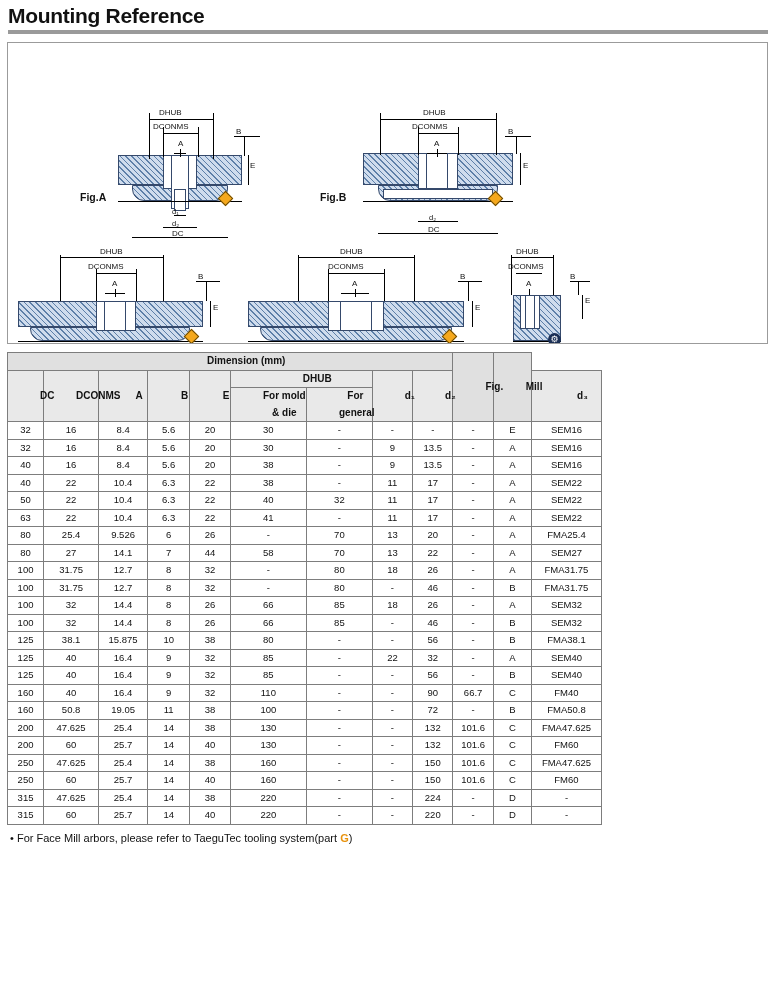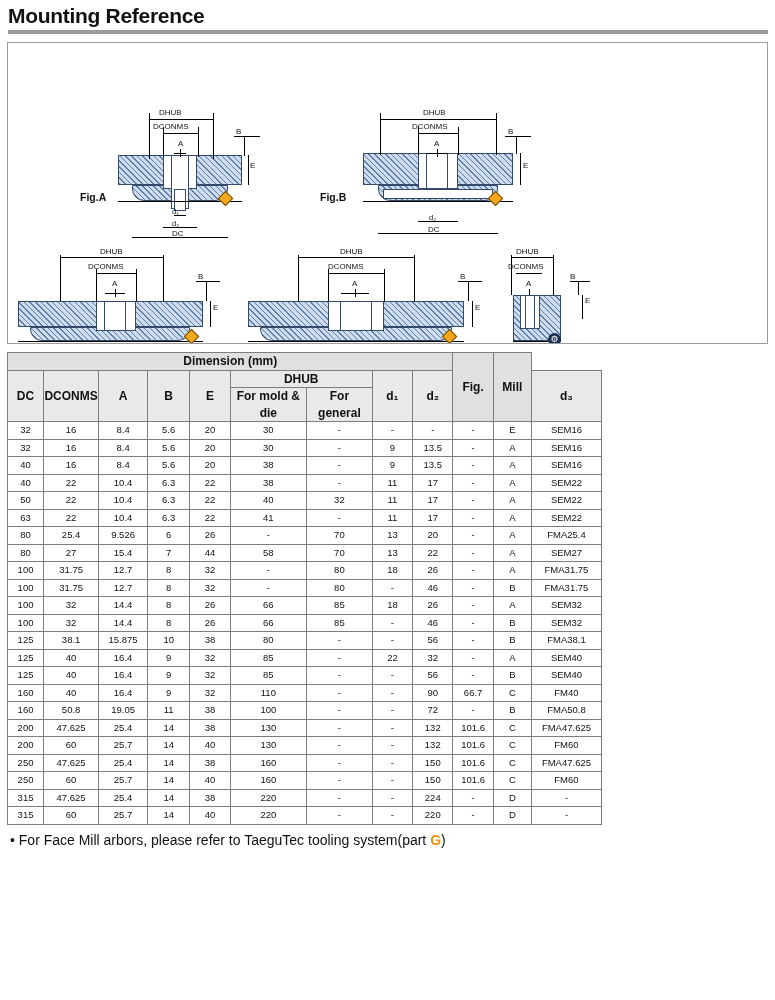--- a/index.html
+++ b/index.html
@@ -119,31 +119,32 @@
     border: 1px solid #7d7d7d;
     text-align: center;
     padding: 0;
     height: 16.5px;
     line-height: 16.5px;
     color: #111;
   }
   table.dim thead th {
     background: #e9e9e9;
     font-weight: bold;
-    font-size: 12px;
+    font-size: 10px;
+    padding-left: 32px;
   }
   table.dim thead th.grp {
     background: #e0e0e0;
   }
   table.dim tbody td {
     background: #fff;
     font-weight: normal;
   }
   .footnote {
-    font-size: 14px;
+    font-size: 11px;
     margin: 7px 0 0 4px;
     color: #111;
   }
   .footnote .g {
     color: #e8920c;
     font-weight: bold;
   }
 </style>
 </head>
 <body>
@@ -438,21 +439,21 @@
           <td>70</td>
           <td>13</td>
           <td>20</td>
           <td>-</td>
           <td>A</td>
           <td>FMA25.4</td>
         </tr>
         <tr>
           <td>80</td>
           <td>27</td>
-          <td>15.4</td>
+          <td>14.1</td>
           <td>7</td>
           <td>44</td>
           <td>58</td>
           <td>70</td>
           <td>13</td>
           <td>22</td>
           <td>-</td>
           <td>A</td>
           <td>SEM27</td>
         </tr>

